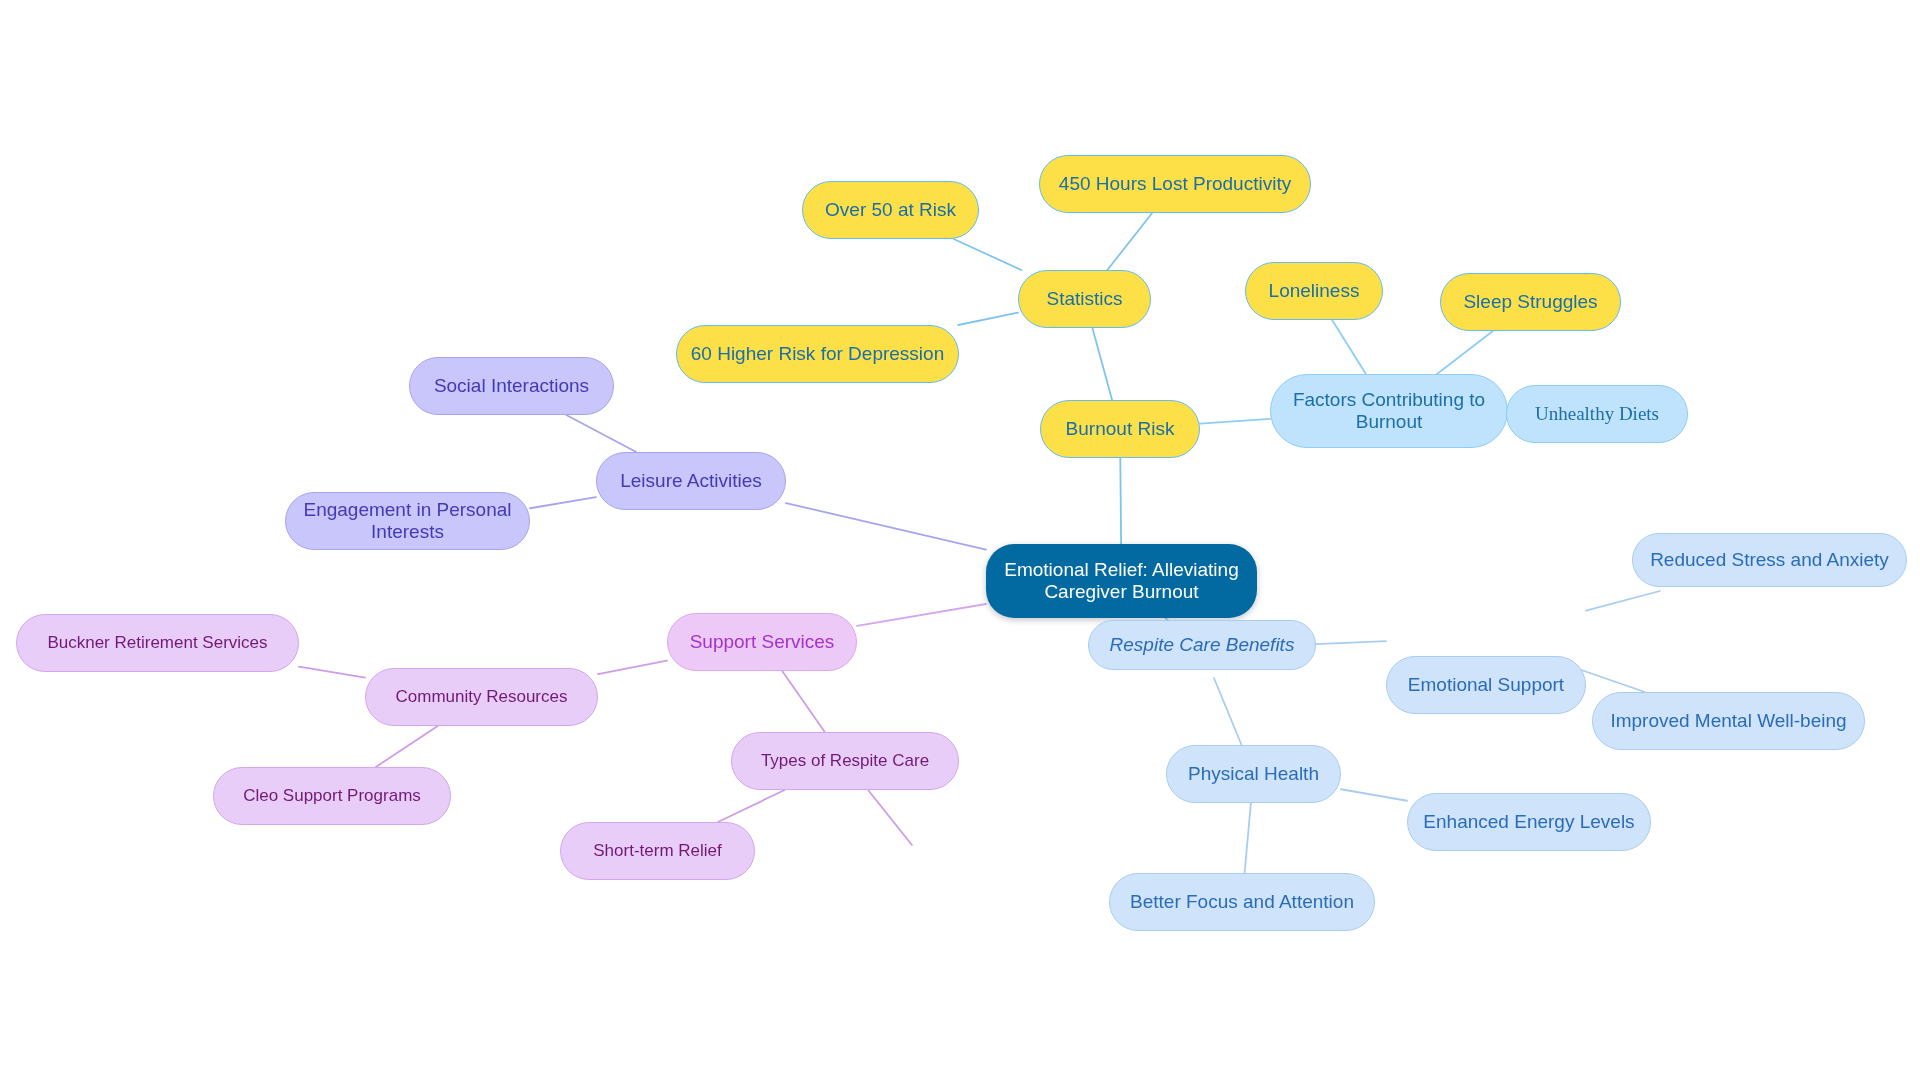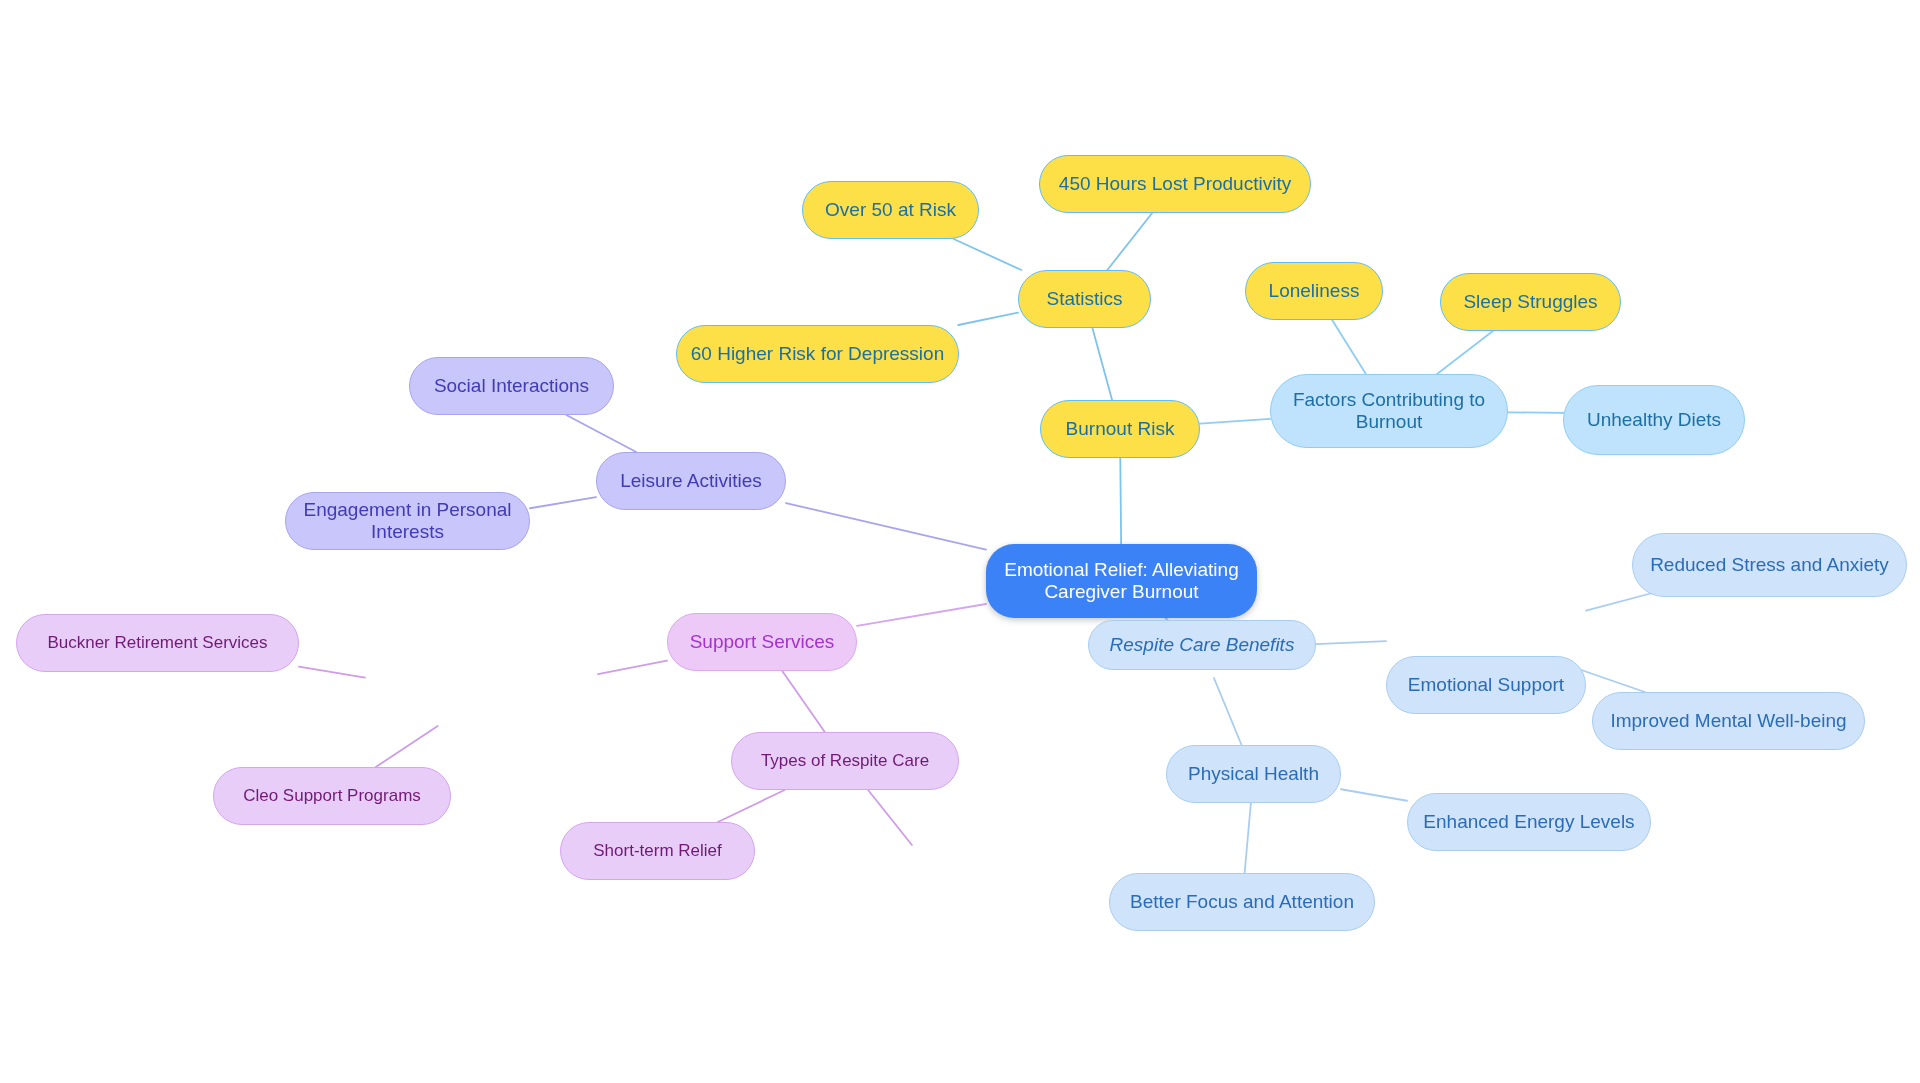--- a/index.html
+++ b/index.html
@@ -41,21 +41,21 @@
     line-height: 1.18;
     white-space: pre-line;
     padding: 0 10px;
     z-index: 2;
   }
   .node.root {
     border-radius: 28px;
     border-width: 0;
     font-size: 19px;
     color: #ffffff;
-    background: #3b82f6;
+    background: #0369a1;
     box-shadow: 0 2px 6px rgba(15,23,42,0.25);
   }
   .node.blue-mid {
     background: #fde047;
     border-color: #63bdf0;
     color: #1a6fa8;
     font-size: 19px;
   }
   .node.blue-light {
     background: #bfe3fc;
@@ -124,30 +124,31 @@
 Caregiver Burnout</div>
     <div class="node blue-mid" style="left: 1040px; top: 400px; width: 160px; height: 58px;">Burnout Risk</div>
     <div class="node blue-mid" style="left: 1018px; top: 270px; width: 133px; height: 58px;">Statistics</div>
     <div class="node blue-mid" style="left: 802px; top: 181px; width: 177px; height: 58px;">Over 50 at Risk</div>
     <div class="node blue-mid" style="left: 1039px; top: 155px; width: 272px; height: 58px;">450 Hours Lost Productivity</div>
     <div class="node blue-mid" style="left: 676px; top: 325px; width: 283px; height: 58px;">60 Higher Risk for Depression</div>
     <div class="node blue-light" style="left: 1270px; top: 374px; width: 238px; height: 74px;">Factors Contributing to
 Burnout</div>
     <div class="node blue-mid" style="left: 1245px; top: 262px; width: 138px; height: 58px;">Loneliness</div>
     <div class="node blue-mid" style="left: 1440px; top: 273px; width: 181px; height: 58px;">Sleep Struggles</div>
-    <div class="node blue-light" style="left: 1563px; top: 385px; width: 182px; height: 70px;">Unhealthy Diets</div>
+    <div class="node blue-light" style="left: 1506px; top: 385px; width: 182px; height: 58px; font-family: Liberation Serif, serif;">Unhealthy Diets</div>
     <div class="node blue-soft" style="left: 1088px; top: 620px; width: 228px; height: 50px; font-style: italic;">Respite Care Benefits</div>
     <div class="node blue-soft" style="left: 1386px; top: 608px; width: 200px; height: 58px; margin-top: 48px;">Emotional Support</div>
-    <div class="node blue-soft" style="left: 1632px; top: 533px; width: 275px; height: 64px;">Reduced Stress and Anxiety</div>
+    <div class="node blue-soft" style="left: 1632px; top: 533px; width: 275px; height: 54px;">Reduced Stress and Anxiety</div>
     <div class="node blue-soft" style="left: 1592px; top: 692px; width: 273px; height: 58px;">Improved Mental Well-being</div>
     <div class="node blue-soft" style="left: 1166px; top: 745px; width: 175px; height: 58px;">Physical Health</div>
     <div class="node blue-soft" style="left: 1407px; top: 793px; width: 244px; height: 58px;">Enhanced Energy Levels</div>
     <div class="node blue-soft" style="left: 1109px; top: 873px; width: 266px; height: 58px;">Better Focus and Attention</div>
     <div class="node violet" style="left: 596px; top: 452px; width: 190px; height: 58px;">Leisure Activities</div>
     <div class="node violet" style="left: 409px; top: 357px; width: 205px; height: 58px;">Social Interactions</div>
     <div class="node violet" style="left: 285px; top: 492px; width: 245px; height: 58px;">Engagement in Personal
 Interests</div>
     <div class="node magenta" style="left: 667px; top: 613px; width: 190px; height: 58px;">Support Services</div>
+    <div class="node pink" style="left: 365px; top: 668px; width: 233px; height: 58px;">Community Resources</div>
     <div class="node pink" style="left: 16px; top: 614px; width: 283px; height: 58px;">Buckner Retirement Services</div>
     <div class="node pink" style="left: 213px; top: 767px; width: 238px; height: 58px;">Cleo Support Programs</div>
     <div class="node pink" style="left: 731px; top: 732px; width: 228px; height: 58px;">Types of Respite Care</div>
     <div class="node pink" style="left: 560px; top: 822px; width: 195px; height: 58px;">Short-term Relief</div>
   </div>
 
 </body></html>

